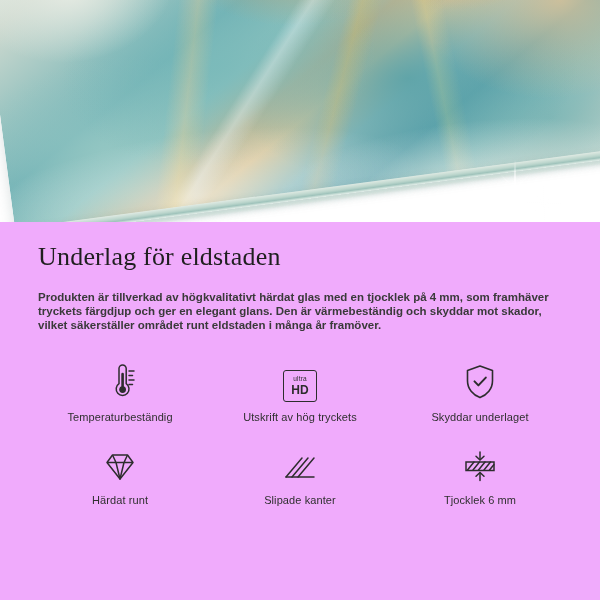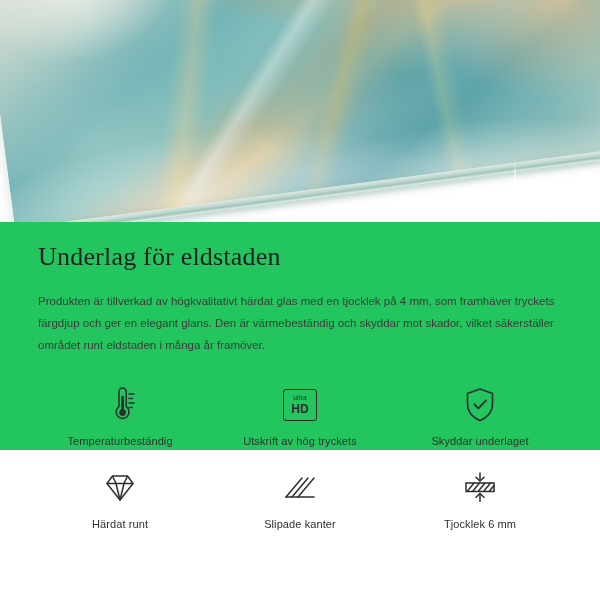--- a/index.html
+++ b/index.html
@@ -4,22 +4,22 @@
 <style>
   * { box-sizing: border-box; margin: 0; padding: 0; }
   html, body {
     width: 600px; height: 600px;
     background: #ffffff;
     font-family: "Liberation Sans", sans-serif;
     overflow: hidden;
   }
   .page {
     position: relative;
-    width: 600px; height: 450px;
-    background: #22c55e;
+    width: 600px; height: 600px;
+    background: #f0abfc;
   }
 
   
   .hero {
     position: relative;
     width: 600px;
     height: 222px;
     overflow: hidden;
     background: #ffffff;
   }
@@ -141,43 +141,44 @@
     font-size: 26px;
     line-height: 34px;
     font-weight: 400;
     color: #1f1f1f;
     letter-spacing: .2px;
   }
   .headline .line2 { display: block; }
   .body-copy {
     padding: 16px 38px 0 38px;
     font-size: 11.5px;
-    line-height: 22px;
+    line-height: 14px;
     color: #3a3a3a;
+    font-weight: bold;
   }
   .body-copy p { margin: 0; }
 
   
   .features {
     display: grid;
     grid-template-columns: repeat(3, 1fr);
     row-gap: 6px;
     padding: 22px 30px 0 30px;
   }
   .feature {
     display: flex;
     flex-direction: column;
     align-items: center;
     justify-content: flex-start;
     padding: 6px 4px 8px 4px;
   }
   .feature-icon {
     height: 42px;
     display: flex;
-    align-items: center;
+    align-items: flex-end;
     justify-content: center;
     color: #2d2d2d;
   }
   .feature-label {
     margin-top: 9px;
     font-size: 11px;
     color: #2f2f2f;
     text-align: center;
     letter-spacing: .1px;
   }

